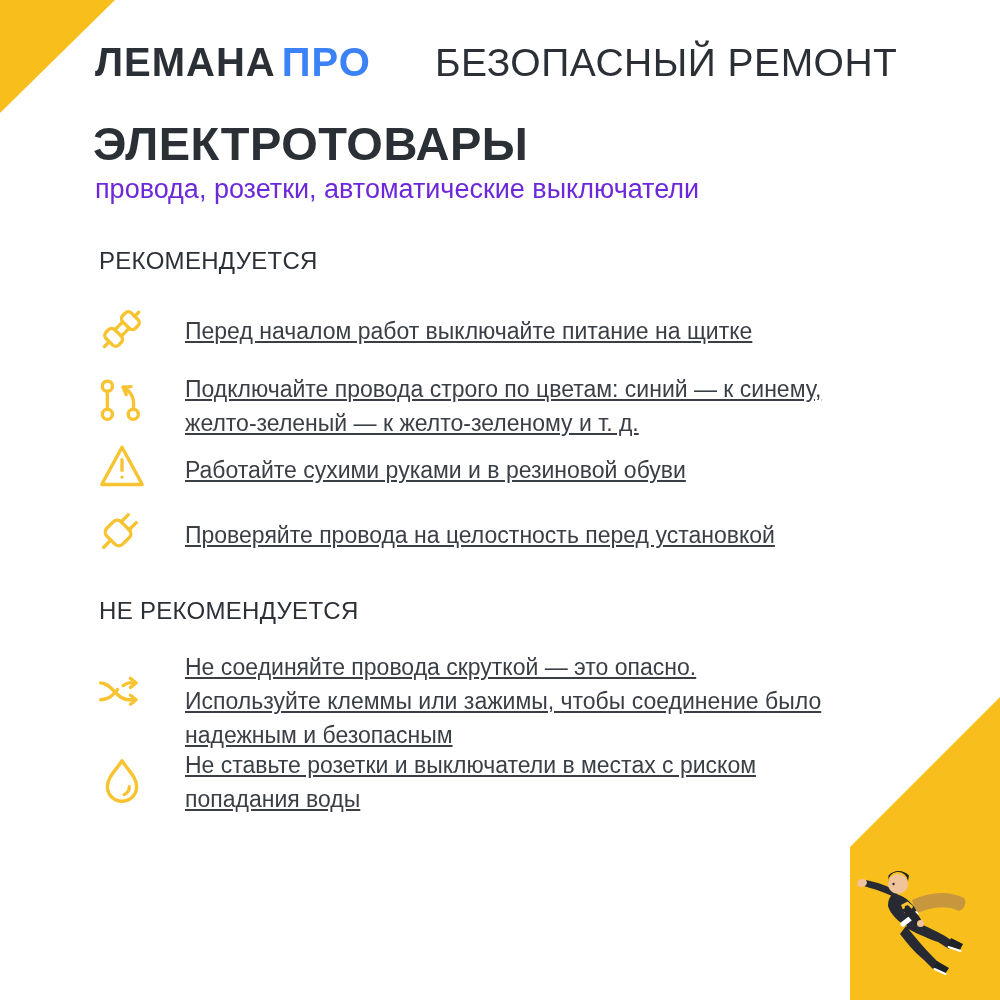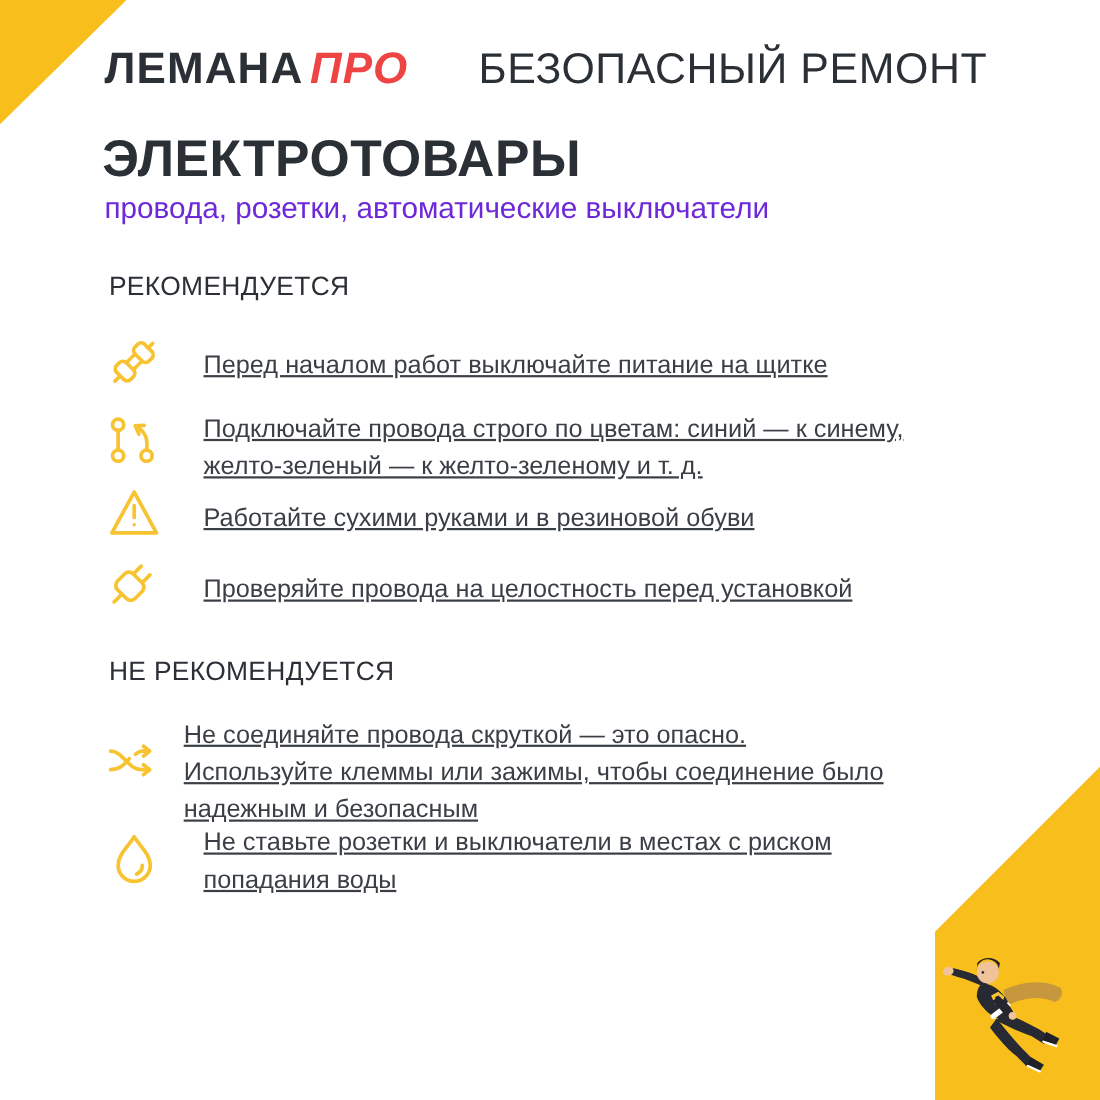--- a/index.html
+++ b/index.html
@@ -16,21 +16,21 @@
   .corner-br{
     position:absolute;left:850px;top:697px;width:150px;height:303px;
     background:#F8BE1C;
     clip-path:polygon(100% 0,0 49.5%,0 100%,100% 100%);
   }
   .corner-br svg{position:absolute;left:0;top:165px;}
   .logo{
     position:absolute;left:95px;top:40px;
     font-size:40px;font-weight:bold;letter-spacing:1px;white-space:nowrap;
   }
-  .logo .pro{color:#ef4444;margin-left:6px;font-style:italic;}
+  .logo .pro{color:#3b82f6;margin-left:6px;}
   .campaign{
     position:absolute;left:435px;top:41px;
     font-size:39px;font-weight:normal;letter-spacing:0.5px;white-space:nowrap;
   }
   .title{
     position:absolute;left:93px;top:116px;margin:0;
     font-size:47px;font-weight:bold;letter-spacing:0.5px;
   }
   .subtitle{
     position:absolute;left:95px;top:174px;
@@ -50,21 +50,21 @@
   .item .icon svg{display:block;width:54px;height:54px;}
   .item .text{
     font-size:23px;line-height:34px;color:#3A3F46;
     white-space:pre-line;
     text-decoration:underline;
   }
   #item1{top:302px;} #item1 .text{margin-top:12px;}
   #item2{top:372px;} #item2 .icon{margin-top:4px;}
   #item3{top:440px;} #item3 .text{margin-top:13px;}
   #item4{top:502px;} #item4 .text{margin-top:16px;}
-  #item5{top:650px;gap:18px;} #item5 .icon{margin-top:16px;}
+  #item5{top:650px;} #item5 .icon{margin-top:16px;}
   #item6{top:748px;} #item6 .icon{margin-top:6px;}
 </style>
 </head>
 <body>
 
 <div class="corner-tl"></div>
 
 <div class="logo">
   <span>ЛЕМАНА</span><span class="pro">ПРО</span>
 </div>

